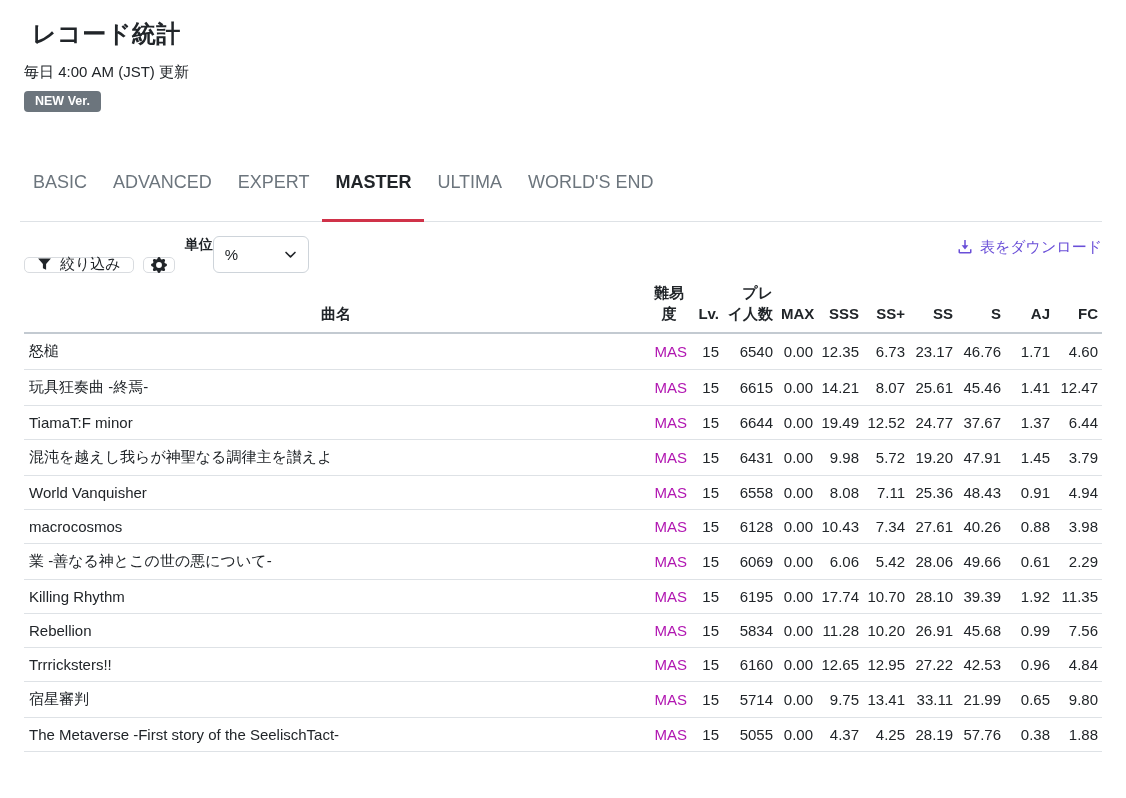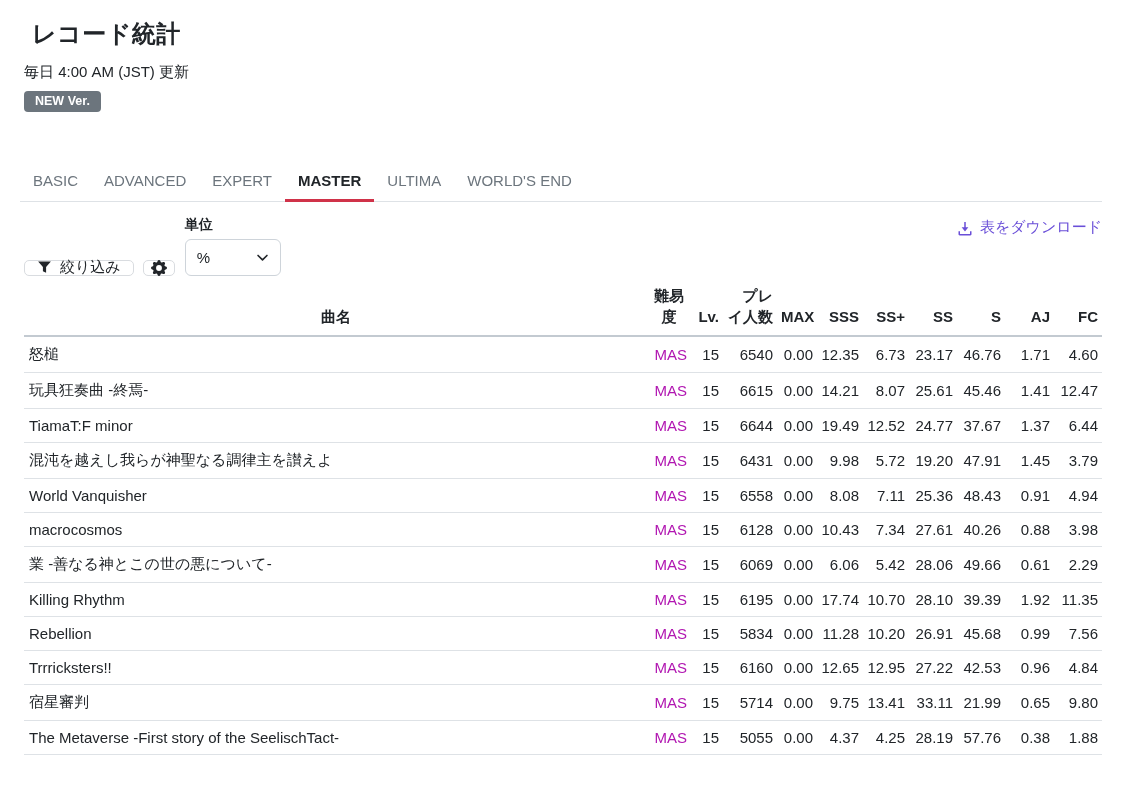--- a/index.html
+++ b/index.html
@@ -31,46 +31,46 @@
     padding:4px 11px;border-radius:4px;
   }
 
   .tabs{
     margin-top:52px;margin-left:-4px;
     display:flex;align-items:flex-end;
     border-bottom:1px solid var(--line);
   }
   .tab{
     background:none;border:none;cursor:pointer;
-    font-family:inherit;font-size:15px;color:var(--muted);
-    padding:8px 13px 10px;margin-bottom:-1px;
+    font-family:inherit;font-size:18px;color:var(--muted);
+    padding:8px 13px 26px;margin-bottom:-1px;
     border-bottom:3px solid transparent;white-space:nowrap;
   }
   .tab.active{color:var(--ink);font-weight:700;border-bottom-color:var(--accent);}
 
   .toolbar{display:flex;align-items:flex-end;gap:9px;margin-top:14px;}
   .btn{
     display:inline-flex;align-items:center;justify-content:center;gap:8px;
     height:16px;padding:0 12px;background:#fff;
     border:1px solid var(--btn-border);border-radius:5px;
     font-family:inherit;font-size:15px;color:var(--ink);cursor:pointer;
   }
   .btn.icon-only{width:32px;padding:0;}
   .btn svg{flex:none;}
-  .unit-group{margin-left:1px;display:flex;flex-direction:column;}
+  .unit-group{margin-left:1px;display:flex;flex-direction:row;}
   .unit-label{font-weight:700;font-size:14px;margin-bottom:5px;}
   .select{
     width:96px;height:37px;padding:0 11px;
     border:1px solid #ced4da;border-radius:6px;background:#fff;
     display:flex;align-items:center;justify-content:space-between;
     font-size:15px;cursor:pointer;
   }
   .download-link{
     margin-left:auto;align-self:flex-start;margin-top:2px;
-    display:inline-flex;align-items:flex-end;gap:7px;
+    display:inline-flex;align-items:center;gap:7px;
     color:var(--link);font-size:15px;text-decoration:none;cursor:pointer;
   }
 
   table.stats{
     width:100%;margin-top:7px;border-collapse:collapse;table-layout:fixed;
     font-size:15px;
   }
   thead th{
     vertical-align:bottom;font-weight:700;line-height:1.45;
     padding:2px 4px 7px;border-bottom:2px solid var(--line-strong);margin-top:17px;

